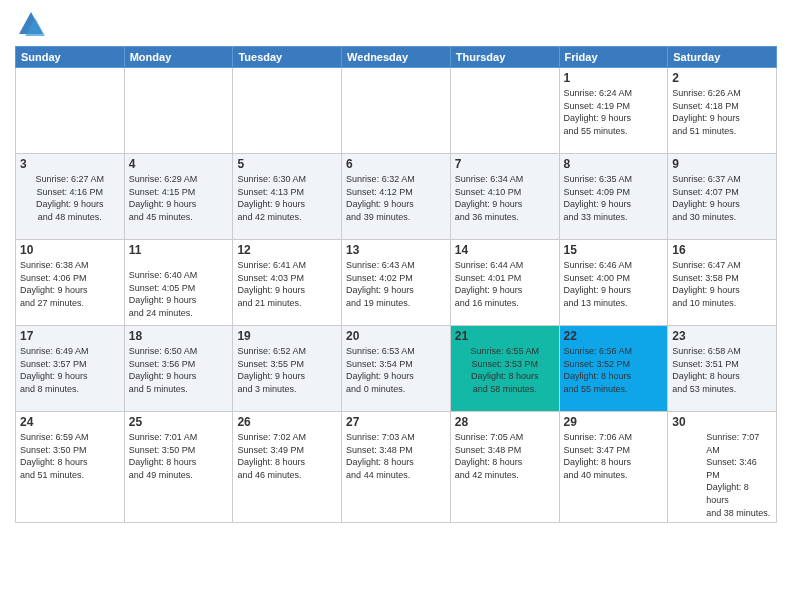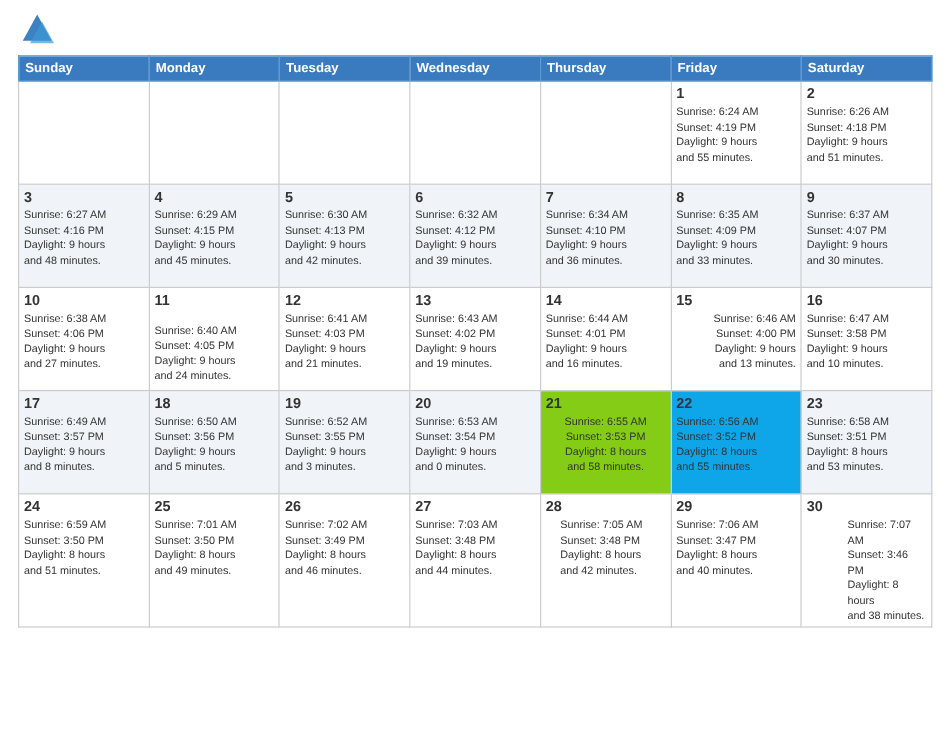--- a/index.html
+++ b/index.html
@@ -148,21 +148,21 @@
             <span class="day-num">2</span>
             <div class="day-info" style="white-space: pre-line;">Sunrise: 6:26 AM
 Sunset: 4:18 PM
 Daylight: 9 hours
 and 51 minutes.</div>
           </td>
         </tr>
         <tr class="week-row">
           <td style="background: rgb(240, 244, 248);">
             <span class="day-num">3</span>
-            <div class="day-info" style="white-space: pre-line;">Sunrise: 6:27 AM
+            <div class="day-info" style="white-space: pre-line; text-align: center;">Sunrise: 6:27 AM
 Sunset: 4:16 PM
 Daylight: 9 hours
 and 48 minutes.</div>
           </td>
           <td style="background: rgb(240, 244, 248);">
             <span class="day-num">4</span>
             <div class="day-info" style="white-space: pre-line;">Sunrise: 6:29 AM
 Sunset: 4:15 PM
 Daylight: 9 hours
 and 45 minutes.</div>
@@ -234,21 +234,21 @@
           </td>
           <td>
             <span class="day-num">14</span>
             <div class="day-info" style="white-space: pre-line;">Sunrise: 6:44 AM
 Sunset: 4:01 PM
 Daylight: 9 hours
 and 16 minutes.</div>
           </td>
           <td>
             <span class="day-num">15</span>
-            <div class="day-info" style="white-space: pre-line; text-align: right;">Sunrise: 6:46 AM
+            <div class="day-info" style="white-space: pre-line;">Sunrise: 6:46 AM
 Sunset: 4:00 PM
 Daylight: 9 hours
 and 13 minutes.</div>
           </td>
           <td>
             <span class="day-num">16</span>
             <div class="day-info" style="white-space: pre-line;">Sunrise: 6:47 AM
 Sunset: 3:58 PM
 Daylight: 9 hours
 and 10 minutes.</div>
@@ -276,21 +276,21 @@
 Daylight: 9 hours
 and 3 minutes.</div>
           </td>
           <td style="background: rgb(240, 244, 248);">
             <span class="day-num">20</span>
             <div class="day-info" style="white-space: pre-line;">Sunrise: 6:53 AM
 Sunset: 3:54 PM
 Daylight: 9 hours
 and 0 minutes.</div>
           </td>
-          <td style="background: #84cc16;">
+          <td style="background: #14b8a6;">
             <span class="day-num">21</span>
             <div class="day-info" style="white-space: pre-line; text-align: center;">Sunrise: 6:55 AM
 Sunset: 3:53 PM
 Daylight: 8 hours
 and 58 minutes.</div>
           </td>
           <td style="background: #0ea5e9;">
             <span class="day-num">22</span>
             <div class="day-info" style="white-space: pre-line;">Sunrise: 6:56 AM
 Sunset: 3:52 PM
@@ -329,21 +329,21 @@
           </td>
           <td>
             <span class="day-num">27</span>
             <div class="day-info" style="white-space: pre-line;">Sunrise: 7:03 AM
 Sunset: 3:48 PM
 Daylight: 8 hours
 and 44 minutes.</div>
           </td>
           <td>
             <span class="day-num">28</span>
-            <div class="day-info" style="white-space: pre-line; margin-left: 12px;">Sunrise: 7:05 AM
+            <div class="day-info" style="white-space: pre-line;">Sunrise: 7:05 AM
 Sunset: 3:48 PM
 Daylight: 8 hours
 and 42 minutes.</div>
           </td>
           <td>
             <span class="day-num">29</span>
             <div class="day-info" style="white-space: pre-line;">Sunrise: 7:06 AM
 Sunset: 3:47 PM
 Daylight: 8 hours
 and 40 minutes.</div>

